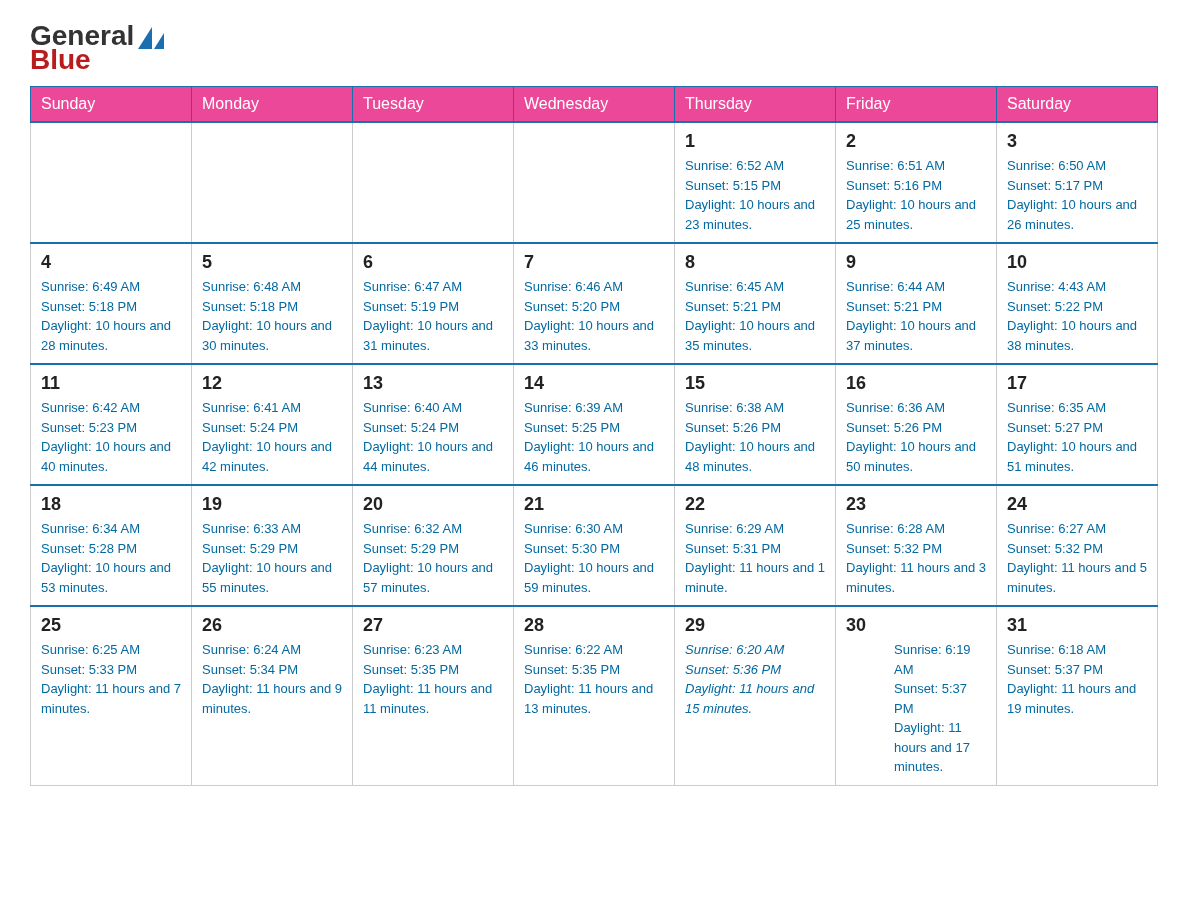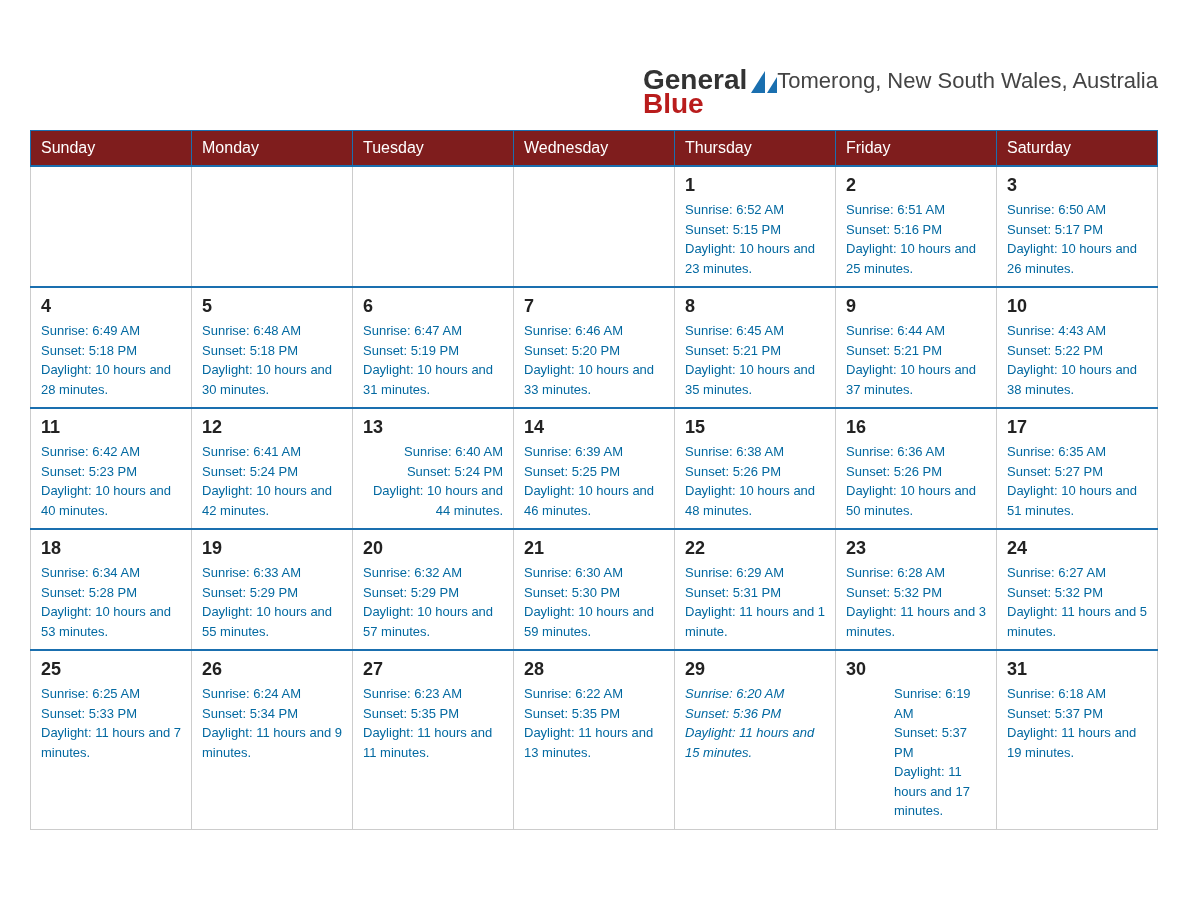--- a/index.html
+++ b/index.html
@@ -5,24 +5,23 @@
     * { margin: 0; padding: 0; box-sizing: border-box; }
     body {
       font-family: Arial, sans-serif;
       background: #fff;
       width: 1188px;
       min-height: 918px;
       padding: 20px 30px;
     }
     .header-area {
       display: flex;
-      justify-content: flex-end;
+      justify-content: space-between;
       align-items: flex-start;
       margin-bottom: 10px;
-      margin-top: 44px;
     }
     .logo {
       display: flex;
       align-items: center;
       gap: 0px;
     }
     .logo-text-general {
       font-size: 28px;
       font-weight: bold;
       color: #333;
@@ -54,21 +53,21 @@
       font-size: 22px;
       color: #444;
       margin-top: 4px;
     }
     .calendar {
       width: 100%;
       border-collapse: collapse;
       margin-top: 10px;
     }
     .calendar th {
-      background-color: #7f1d1d;
+      background-color: #ec4899;
       color: #fff;
       font-size: 16px;
       font-weight: normal;
       padding: 8px 10px;
       text-align: left;
       border: 1px solid #1a6faf;
     }
     .calendar td {
       border: 1px solid #ccc;
       vertical-align: top;
@@ -106,21 +105,20 @@
           <div style="display:flex; align-items:flex-end;">
             <div class="logo-triangle"></div>
             <div style="width:0;height:0;border-left:10px solid transparent;border-right:0px solid transparent;border-bottom:16px solid #1a6faf;margin-left:2px;margin-bottom:0px;"></div>
           </div>
         </div>
       </div>
       <span class="logo-text-blue" style="margin-top:-8px;">Blue</span>
     </div>
   </div>
   <div class="title-area">
-    <div class="location-title">Tomerong, New South Wales, Australia</div>
   </div>
 </div>
 
 <table class="calendar">
   <thead>
     <tr>
     <th>Sunday</th>
         <th>Monday</th>
         <th>Tuesday</th>
         <th>Wednesday</th>
@@ -206,21 +204,21 @@
 Daylight: 10 hours and 40 minutes.</div>
         </td>
         <td>
           <div class="day-number">12</div>
           <div class="day-info" style="white-space: pre-line;">Sunrise: 6:41 AM
 Sunset: 5:24 PM
 Daylight: 10 hours and 42 minutes.</div>
         </td>
         <td>
           <div class="day-number">13</div>
-          <div class="day-info" style="white-space: pre-line; text-align: right;">Sunrise: 6:40 AM
+          <div class="day-info" style="white-space: pre-line;">Sunrise: 6:40 AM
 Sunset: 5:24 PM
 Daylight: 10 hours and 44 minutes.</div>
         </td>
         <td>
           <div class="day-number">14</div>
           <div class="day-info" style="white-space: pre-line;">Sunrise: 6:39 AM
 Sunset: 5:25 PM
 Daylight: 10 hours and 46 minutes.</div>
         </td>
         <td>

